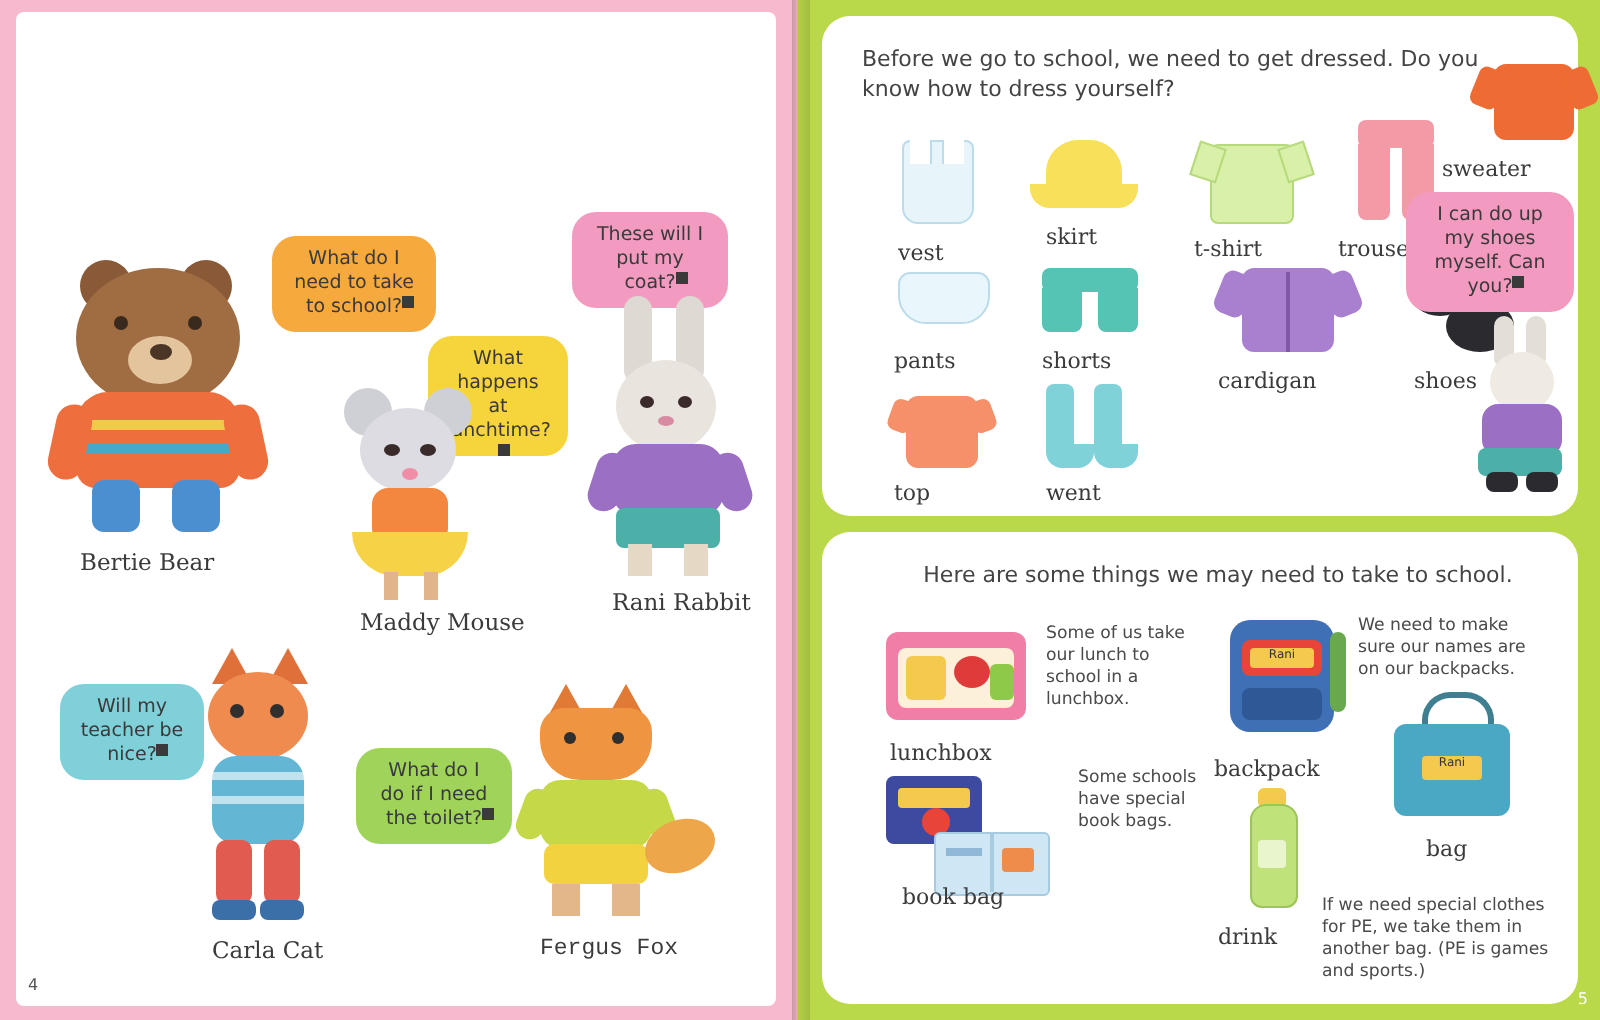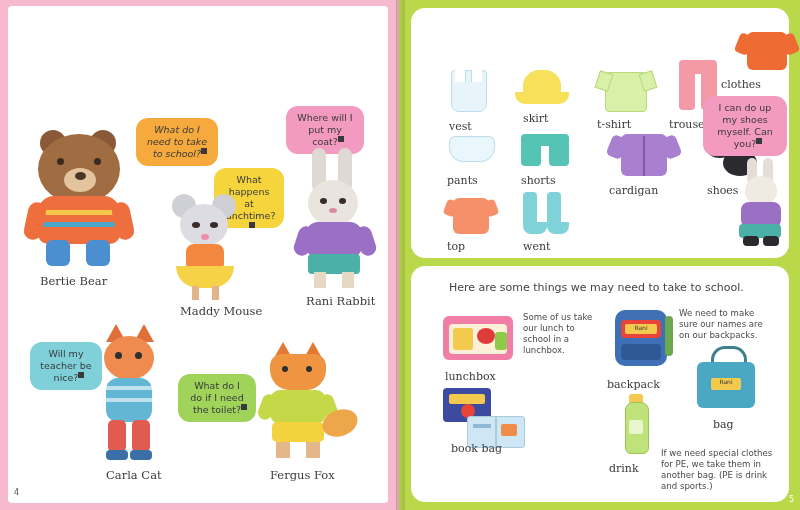--- a/index.html
+++ b/index.html
@@ -165,23 +165,23 @@
         <div style="position:absolute; left:10px; top:86px; width:82px; height:5px; background:#f4c84a;"></div>
         <div style="position:absolute; left:10px; top:98px; width:82px; height:5px; background:#4aa7c9;"></div>
 
         <div style="position:absolute; left:-2px; top:78px; width:18px; height:38px; background:#ee6f3d; border-radius:9px; transform:rotate(12deg);"></div>
         <div style="position:absolute; left:86px; top:78px; width:18px; height:38px; background:#ee6f3d; border-radius:9px; transform:rotate(-12deg);"></div>
 
         <div style="position:absolute; left:18px; top:116px; width:24px; height:26px; background:#4c8fd0; border-radius:6px;"></div>
         <div style="position:absolute; left:58px; top:116px; width:24px; height:26px; background:#4c8fd0; border-radius:6px;"></div>
       </div>
 
-      <div class="bubble b-orange" style="left:128px; top:112px; width:82px;font-style:italic;">What do I need to take to school?</div>
-
-      <div class="bubble b-pink" style="left:278px; top:100px; width:78px;">Where will I put my coat?</div>
+      <div class="bubble b-orange" style="left:128px; top:112px; width:82px;">What do I need to take to school?</div>
+
+      <div class="bubble b-pink" style="left:278px; top:100px; width:78px;">These will I put my coat?</div>
 
       <div class="bubble b-yellow" style="left:206px; top:162px; width:70px;">What happens at lunchtime?</div>
 
       <div class="char-name" style="left:32px; top:268px;">Bertie Bear</div>
 
       <div class="art" style="left:160px; top:186px; width:86px; height:110px;">
         <div class="blob" style="left:4px; top:2px; width:24px; height:24px; background:#cfcfd6;"></div>
         <div class="blob" style="left:44px; top:2px; width:24px; height:24px; background:#cfcfd6;"></div>
         <div class="blob" style="left:12px; top:12px; width:48px; height:42px; background:#dcdce2;"></div>
         <div class="blob" style="left:24px; top:30px; width:8px; height:6px; background:#3a2a2a;"></div>
@@ -241,31 +241,32 @@
         <div style="position:absolute; left:0px; top:52px; width:14px; height:26px; background:#c5d948; border-radius:7px; transform:rotate(20deg);"></div>
         <div style="position:absolute; left:62px; top:52px; width:14px; height:26px; background:#c5d948; border-radius:7px; transform:rotate(-20deg);"></div>
         <div style="position:absolute; left:12px; top:80px; width:52px; height:20px; background:#f3d23f; border-radius:5px;"></div>
         <div style="position:absolute; left:16px; top:100px; width:14px; height:16px; background:#e4b78a;"></div>
         <div style="position:absolute; left:46px; top:100px; width:14px; height:16px; background:#e4b78a;"></div>
         <div class="blob" style="left:62px; top:68px; width:36px; height:26px; background:#eda64a; transform:rotate(-20deg);"></div>
       </div>
 
       <div class="bubble b-green" style="left:170px; top:368px; width:78px;">What do I do if I need the toilet?</div>
 
-      <div class="char-name" style="left:262px; top:462px;">Fergus Fox</div>
+      <div class="char-name" style="left:262px; top:462px;font-family:Liberation Mono, monospace;">Fergus Fox</div>
 
       <div class="page-num" style="left:6px;">4</div>
     </div>
   </div>
 
   <div class="gutter"></div>
 
   <div class="page-right">
 
     <div class="panel panel-top">
+      <div class="panel-text" style="left:20px; top:14px; width:330px;">Before we go to school, we need to get dressed. Do you know how to dress yourself?</div>
 
       <div class="art" style="left:36px; top:62px; width:42px; height:44px;">
         <div style="position:absolute; left:4px; top:0; width:34px; height:40px; background:#e7f5fb; border:1px solid #bcdcea; border-radius:4px 4px 8px 8px;"></div>
         <div style="position:absolute; left:8px; top:0; width:10px; height:12px; background:#ffffff; border-right:1px solid #bcdcea;"></div>
         <div style="position:absolute; left:24px; top:0; width:10px; height:12px; background:#ffffff; border-left:1px solid #bcdcea;"></div>
       </div>
       <div class="item-label" style="left:38px; top:112px;">vest</div>
 
       <div class="art" style="left:104px; top:58px; width:54px; height:40px;">
         <div style="position:absolute; left:8px; top:4px; width:38px; height:30px; background:#f7e05a; border-radius:16px 16px 4px 4px;"></div>
@@ -285,21 +286,21 @@
         <div style="position:absolute; left:4px; top:12px; width:16px; height:38px; background:#f39aa6; border-radius:0 0 4px 4px;"></div>
         <div style="position:absolute; left:26px; top:12px; width:16px; height:38px; background:#f39aa6; border-radius:0 0 4px 4px;"></div>
       </div>
       <div class="item-label" style="left:258px; top:110px;">trousers</div>
 
       <div class="art" style="left:326px; top:18px; width:60px; height:48px;">
         <div style="position:absolute; left:10px; top:6px; width:40px; height:38px; background:#ee6b33; border-radius:6px;"></div>
         <div style="position:absolute; left:0px; top:8px; width:14px; height:20px; background:#ee6b33; border-radius:4px; transform:rotate(22deg);"></div>
         <div style="position:absolute; left:46px; top:8px; width:14px; height:20px; background:#ee6b33; border-radius:4px; transform:rotate(-22deg);"></div>
       </div>
-      <div class="item-label" style="left:310px; top:70px;">clothes</div>
+      <div class="item-label" style="left:310px; top:70px;">sweater</div>
 
       <div class="art" style="left:36px; top:128px; width:48px; height:30px;">
         <div style="position:absolute; left:2px; top:0; width:44px; height:24px; background:#e9f6fb; border:1px solid #bcdcea; border-radius:6px 6px 14px 14px;"></div>
       </div>
       <div class="item-label" style="left:36px; top:166px;">pants</div>
 
       <div class="art" style="left:108px; top:126px; width:52px; height:34px;">
         <div style="position:absolute; left:2px; top:0; width:48px; height:12px; background:#55c4b4; border-radius:4px;"></div>
         <div style="position:absolute; left:2px; top:10px; width:20px; height:22px; background:#55c4b4; border-radius:0 0 4px 4px;"></div>
         <div style="position:absolute; left:30px; top:10px; width:20px; height:22px; background:#55c4b4; border-radius:0 0 4px 4px;"></div>
@@ -342,21 +343,21 @@
         <div style="position:absolute; left:8px; top:44px; width:40px; height:26px; background:#9b6fc4; border-radius:8px;"></div>
         <div style="position:absolute; left:6px; top:66px; width:42px; height:14px; background:#4bb0a8; border-radius:4px;"></div>
         <div style="position:absolute; left:10px; top:78px; width:16px; height:10px; background:#2b2b2f; border-radius:4px;"></div>
         <div style="position:absolute; left:30px; top:78px; width:16px; height:10px; background:#2b2b2f; border-radius:4px;"></div>
       </div>
 
       <div class="bubble b-pink" style="left:292px; top:88px; width:84px;">I can do up my shoes myself. Can you?</div>
     </div>
 
     <div class="panel panel-bottom">
-      <div class="panel-text" style="left:38px; top:14px; width:320px; ">Here are some things we may need to take to school.</div>
+      <div class="panel-text" style="left:38px; top:14px; width:320px; text-align:center;">Here are some things we may need to take to school.</div>
 
       <div class="art" style="left:32px; top:44px; width:74px; height:54px;">
         <div style="position:absolute; left:0; top:6px; width:70px; height:44px; background:#f07ea6; border-radius:6px;"></div>
         <div style="position:absolute; left:6px; top:14px; width:58px; height:30px; background:#fdf0d8; border-radius:4px;"></div>
         <div style="position:absolute; left:10px; top:18px; width:20px; height:22px; background:#f3c94e; border-radius:3px;"></div>
         <div class="blob" style="left:34px; top:18px; width:18px; height:16px; background:#e03b3b;"></div>
         <div style="position:absolute; left:52px; top:22px; width:12px; height:18px; background:#8fc94a; border-radius:3px;"></div>
       </div>
       <div class="item-label" style="left:34px; top:104px;">lunchbox</div>
       <div class="note" style="left:112px; top:46px; width:74px;">Some of us take our lunch to school in a lunchbox.</div>
@@ -381,27 +382,28 @@
       <div class="art" style="left:32px; top:122px; width:88px; height:64px;">
         <div style="position:absolute; left:0; top:0; width:48px; height:34px; background:#3c4aa0; border-radius:4px;"></div>
         <div style="position:absolute; left:6px; top:6px; width:36px; height:10px; background:#f3c94e; border-radius:2px;"></div>
         <div class="blob" style="left:18px; top:16px; width:14px; height:14px; background:#e8443a;"></div>
         <div style="position:absolute; left:24px; top:28px; width:56px; height:30px; background:#cfe6f5; border-radius:3px; border:1px solid #a9cbe0;"></div>
         <div style="position:absolute; left:52px; top:28px; width:2px; height:30px; background:#a9cbe0;"></div>
         <div style="position:absolute; left:30px; top:36px; width:18px; height:4px; background:#8fb9d6;"></div>
         <div style="position:absolute; left:58px; top:36px; width:16px; height:12px; background:#f08c4a; border-radius:2px;"></div>
       </div>
       <div class="item-label" style="left:40px; top:176px;">book bag</div>
+      <div class="note" style="left:128px; top:118px; width:70px;">Some schools have special book bags.</div>
 
       <div class="art" style="left:206px; top:128px; width:40px; height:62px;">
         <div style="position:absolute; left:12px; top:0; width:14px; height:10px; background:#f3c94e; border-radius:3px;"></div>
         <div style="position:absolute; left:8px; top:8px; width:22px; height:50px; background:#bfe27a; border-radius:8px 8px 6px 6px; border:1px solid #9cc456;"></div>
         <div style="position:absolute; left:12px; top:26px; width:14px; height:14px; background:#e8f5cd; border-radius:2px;"></div>
       </div>
       <div class="item-label" style="left:198px; top:196px;">drink</div>
 
-      <div class="note" style="left:250px; top:182px; width:118px;">If we need special clothes for PE, we take them in another bag. (PE is drink and sports.)</div>
+      <div class="note" style="left:250px; top:182px; width:118px;">If we need special clothes for PE, we take them in another bag. (PE is games and sports.)</div>
     </div>
 
     <div class="page-num" style="right:6px; color:#ffffff;">5</div>
   </div>
 
 </div>
 
 </body></html>

